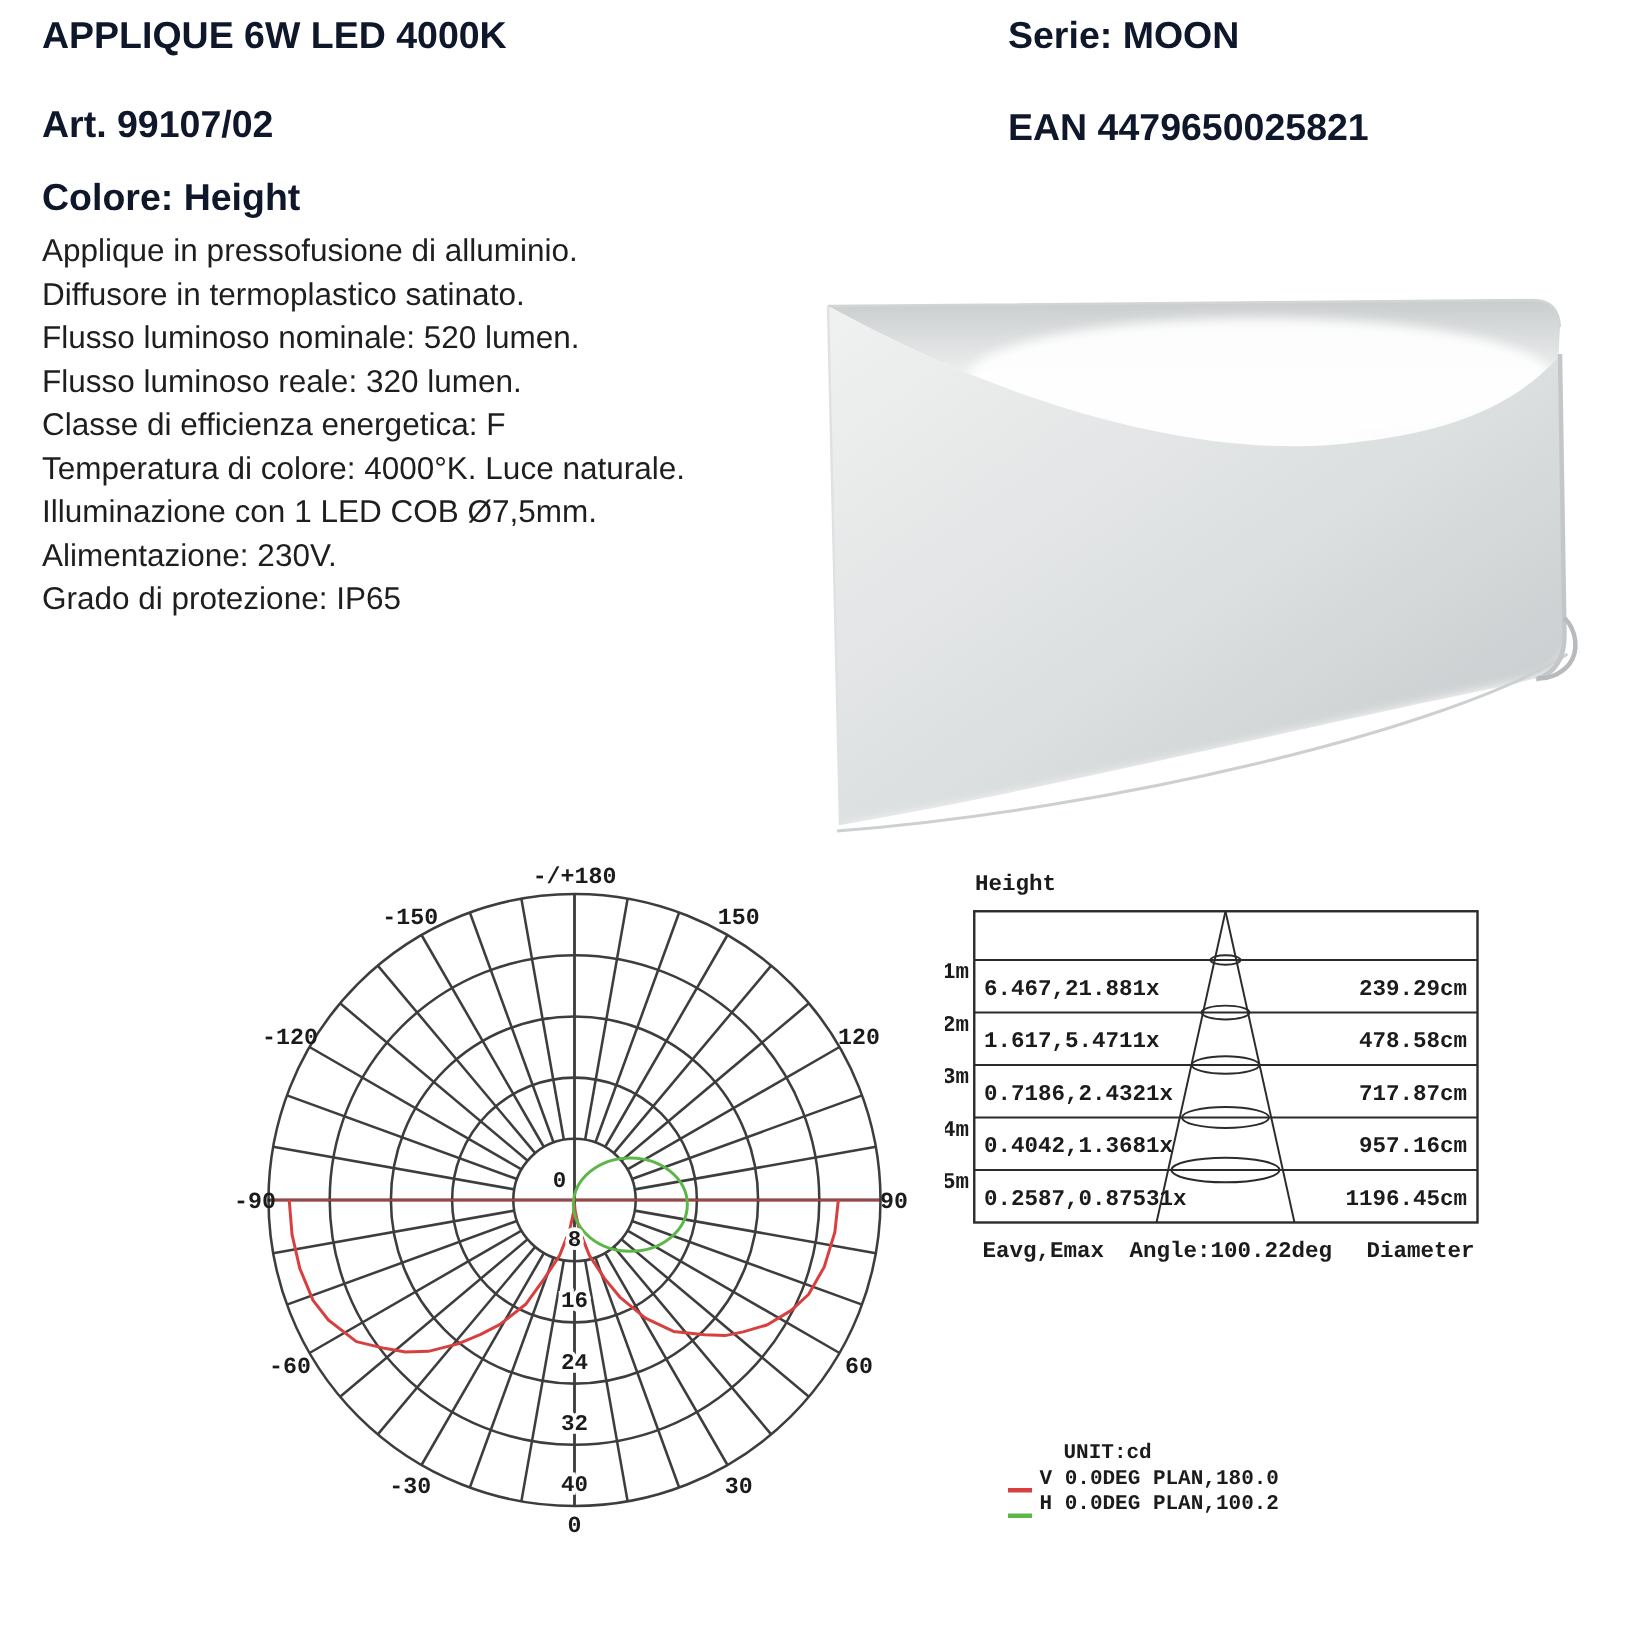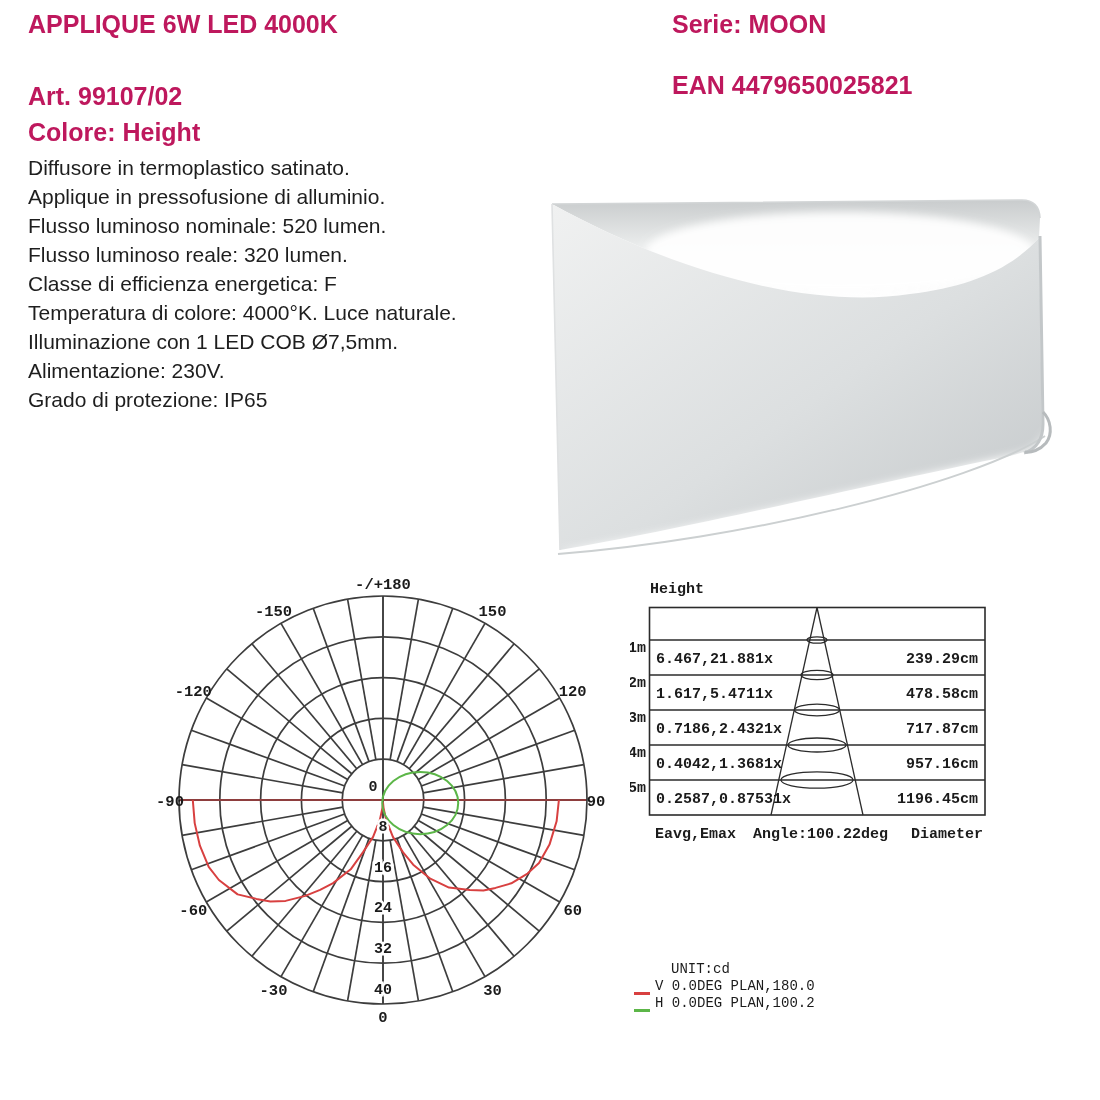--- a/index.html
+++ b/index.html
@@ -1,50 +1,50 @@
 <!DOCTYPE html>
 <html><head>
 <meta charset="utf-8">
 <style>
   html,body{margin:0;padding:0;background:#fff;}
   .page{position:relative;width:1100px;height:1100px;background:#ffffff;overflow:hidden;
         font-family:"Liberation Sans","DejaVu Sans",sans-serif;color:#151515;}
   .abs{position:absolute;}
-  .hdr{font-weight:bold;font-size:25px;letter-spacing:0;color:#be185d;white-space:nowrap;}
+  .hdr{font-weight:bold;font-size:25px;letter-spacing:0;color:#0f172a;white-space:nowrap;}
   .desc{position:absolute;left:28px;top:153px;font-size:21px;line-height:29px;color:#1e1e1e;}
   .desc-line{white-space:nowrap;}
-  .legend{position:absolute;left:634px;top:961px;
+  .legend{position:absolute;left:672px;top:961px;
           font-family:"Liberation Mono","DejaVu Sans Mono",monospace;
-          font-weight:400;font-size:14px;color:#1b1b1b;line-height:17px;}
+          font-weight:700;font-size:14px;color:#1b1b1b;line-height:17px;}
   .legend-unit{padding-left:37px;}
   .legend-row{display:flex;align-items:flex-end;white-space:nowrap;}
   .dash{display:inline-block;width:16px;height:3px;margin-right:5px;flex:0 0 16px;}
   svg text{font-family:"Liberation Mono","DejaVu Sans Mono",monospace;font-weight:700;fill:#1b1b1b;}
   .t15{font-size:15px;}
   .ang{font-size:15.5px;}
   .grid{stroke:#3d3d3d;stroke-width:1.7;fill:none;}
   .axis{stroke:#3d3d3d;stroke-width:1.9;fill:none;}
   .halo{stroke:#ffffff;stroke-width:5px;paint-order:stroke;}
   .tframe{stroke:#2b2b2b;stroke-width:1.6;fill:none;}
   .tline{stroke:#2b2b2b;stroke-width:1.3;fill:none;}
 </style>
 </head>
 <body>
 
 <div class="page">
 
   <div class="abs hdr" style="left:28px;top:10px;">APPLIQUE 6W LED 4000K</div>
-  <div class="abs hdr" style="left:28px;top:82px;">Art. 99107/02</div>
+  <div class="abs hdr" style="left:28px;top:69px;">Art. 99107/02</div>
   <div class="abs hdr" style="left:28px;top:118px;">Colore: Height</div>
   <div class="abs hdr" style="left:672px;top:10px;">Serie: MOON</div>
   <div class="abs hdr" style="left:672px;top:71px;">EAN 4479650025821</div>
 
   <div class="desc" id="desc">
+      <div class="desc-line">Applique in pressofusione di alluminio.</div>
       <div class="desc-line">Diffusore in termoplastico satinato.</div>
-      <div class="desc-line">Applique in pressofusione di alluminio.</div>
       <div class="desc-line">Flusso luminoso nominale: 520 lumen.</div>
       <div class="desc-line">Flusso luminoso reale: 320 lumen.</div>
       <div class="desc-line">Classe di efficienza energetica: F</div>
       <div class="desc-line">Temperatura di colore: 4000°K. Luce naturale.</div>
       <div class="desc-line">Illuminazione con 1 LED COB Ø7,5mm.</div>
       <div class="desc-line">Alimentazione: 230V.</div>
       <div class="desc-line">Grado di protezione: IP65</div>
     </div>
 
   <svg class="abs" style="left:540px;top:180px;" width="560" height="390" viewBox="0 0 560 390">

